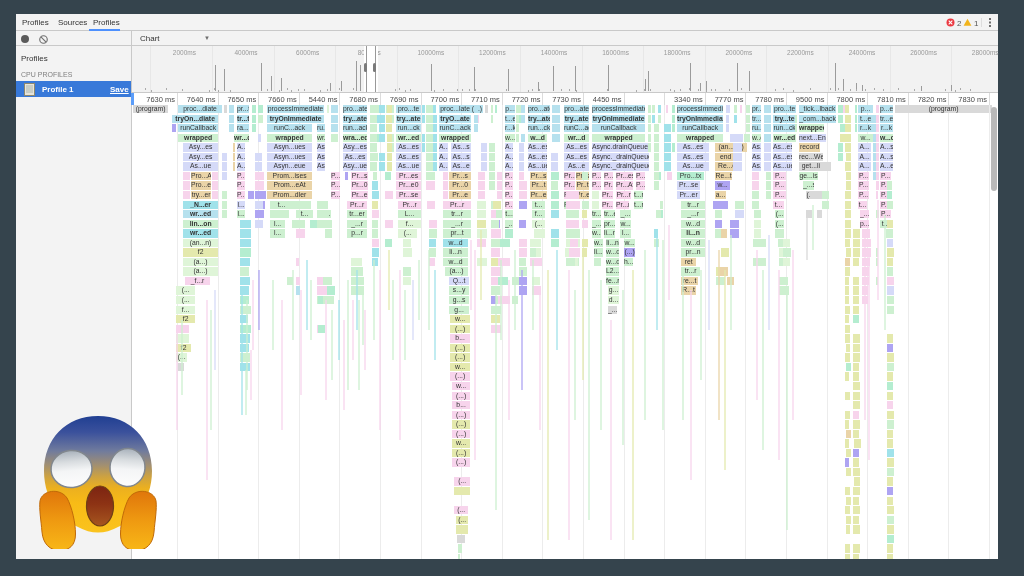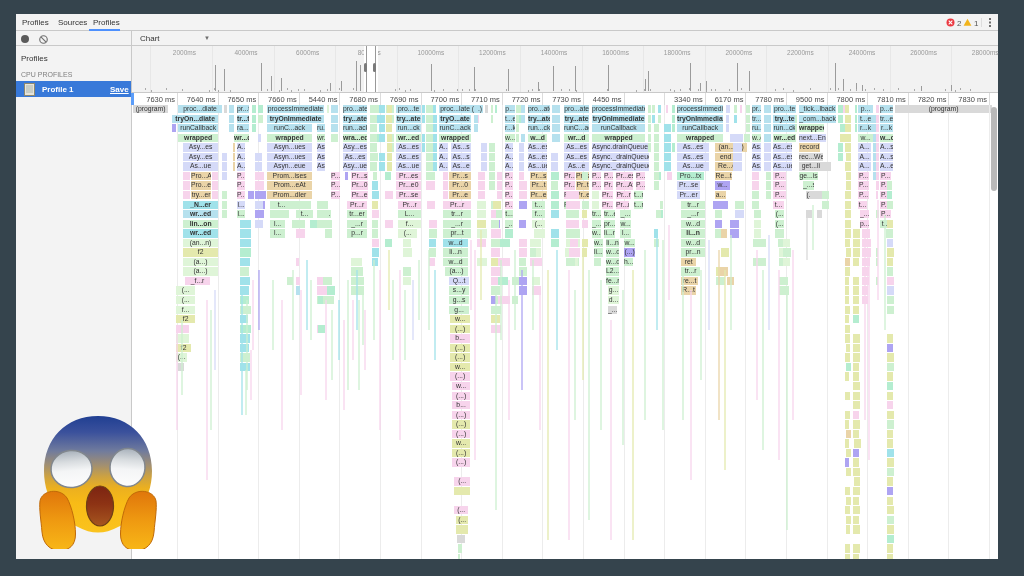--- a/index.html
+++ b/index.html
@@ -215,21 +215,21 @@
     <div class="rlab" style="position: absolute; right: 457.6px; top: 1.5px;">7720 ms</div>
     <div class="" style="position: absolute; left: 410.4px; top: 0px; width: 1px; height: 12px; background: rgb(220, 220, 220);"></div>
     <div class="rlab" style="position: absolute; right: 417px; top: 1.5px;">7730 ms</div>
     <div class="" style="position: absolute; left: 451px; top: 0px; width: 1px; height: 12px; background: rgb(220, 220, 220);"></div>
     <div class="rlab" style="position: absolute; right: 376.4px; top: 1.5px;">4450 ms</div>
     <div class="" style="position: absolute; left: 491.6px; top: 0px; width: 1px; height: 12px; background: rgb(220, 220, 220);"></div>
     <div class="rlab" style="position: absolute; right: 335.8px; top: 14px;">7750 ms</div>
     <div class="" style="position: absolute; left: 532.2px; top: 0px; width: 1px; height: 12px; background: rgb(220, 220, 220);"></div>
     <div class="rlab" style="position: absolute; right: 295.2px; top: 1.5px;">3340 ms</div>
     <div class="" style="position: absolute; left: 572.8px; top: 0px; width: 1px; height: 12px; background: rgb(220, 220, 220);"></div>
-    <div class="rlab" style="position: absolute; right: 254.6px; top: 1.5px;">6170 ms</div>
+    <div class="rlab" style="position: absolute; right: 254.6px; top: 1.5px;">7770 ms</div>
     <div class="" style="position: absolute; left: 613.4px; top: 0px; width: 1px; height: 12px; background: rgb(220, 220, 220);"></div>
     <div class="rlab" style="position: absolute; right: 214px; top: 1.5px;">7780 ms</div>
     <div class="" style="position: absolute; left: 654px; top: 0px; width: 1px; height: 12px; background: rgb(220, 220, 220);"></div>
     <div class="rlab" style="position: absolute; right: 173.4px; top: 1.5px;">9500 ms</div>
     <div class="" style="position: absolute; left: 694.6px; top: 0px; width: 1px; height: 12px; background: rgb(220, 220, 220);"></div>
     <div class="rlab" style="position: absolute; right: 132.8px; top: 1.5px;">7800 ms</div>
     <div class="" style="position: absolute; left: 735.2px; top: 0px; width: 1px; height: 12px; background: rgb(220, 220, 220);"></div>
     <div class="rlab" style="position: absolute; right: 92.2px; top: 1.5px;">7810 ms</div>
     <div class="" style="position: absolute; left: 775.8px; top: 0px; width: 1px; height: 12px; background: rgb(220, 220, 220);"></div>
     <div class="rlab" style="position: absolute; right: 51.6px; top: 1.5px;">7820 ms</div>

